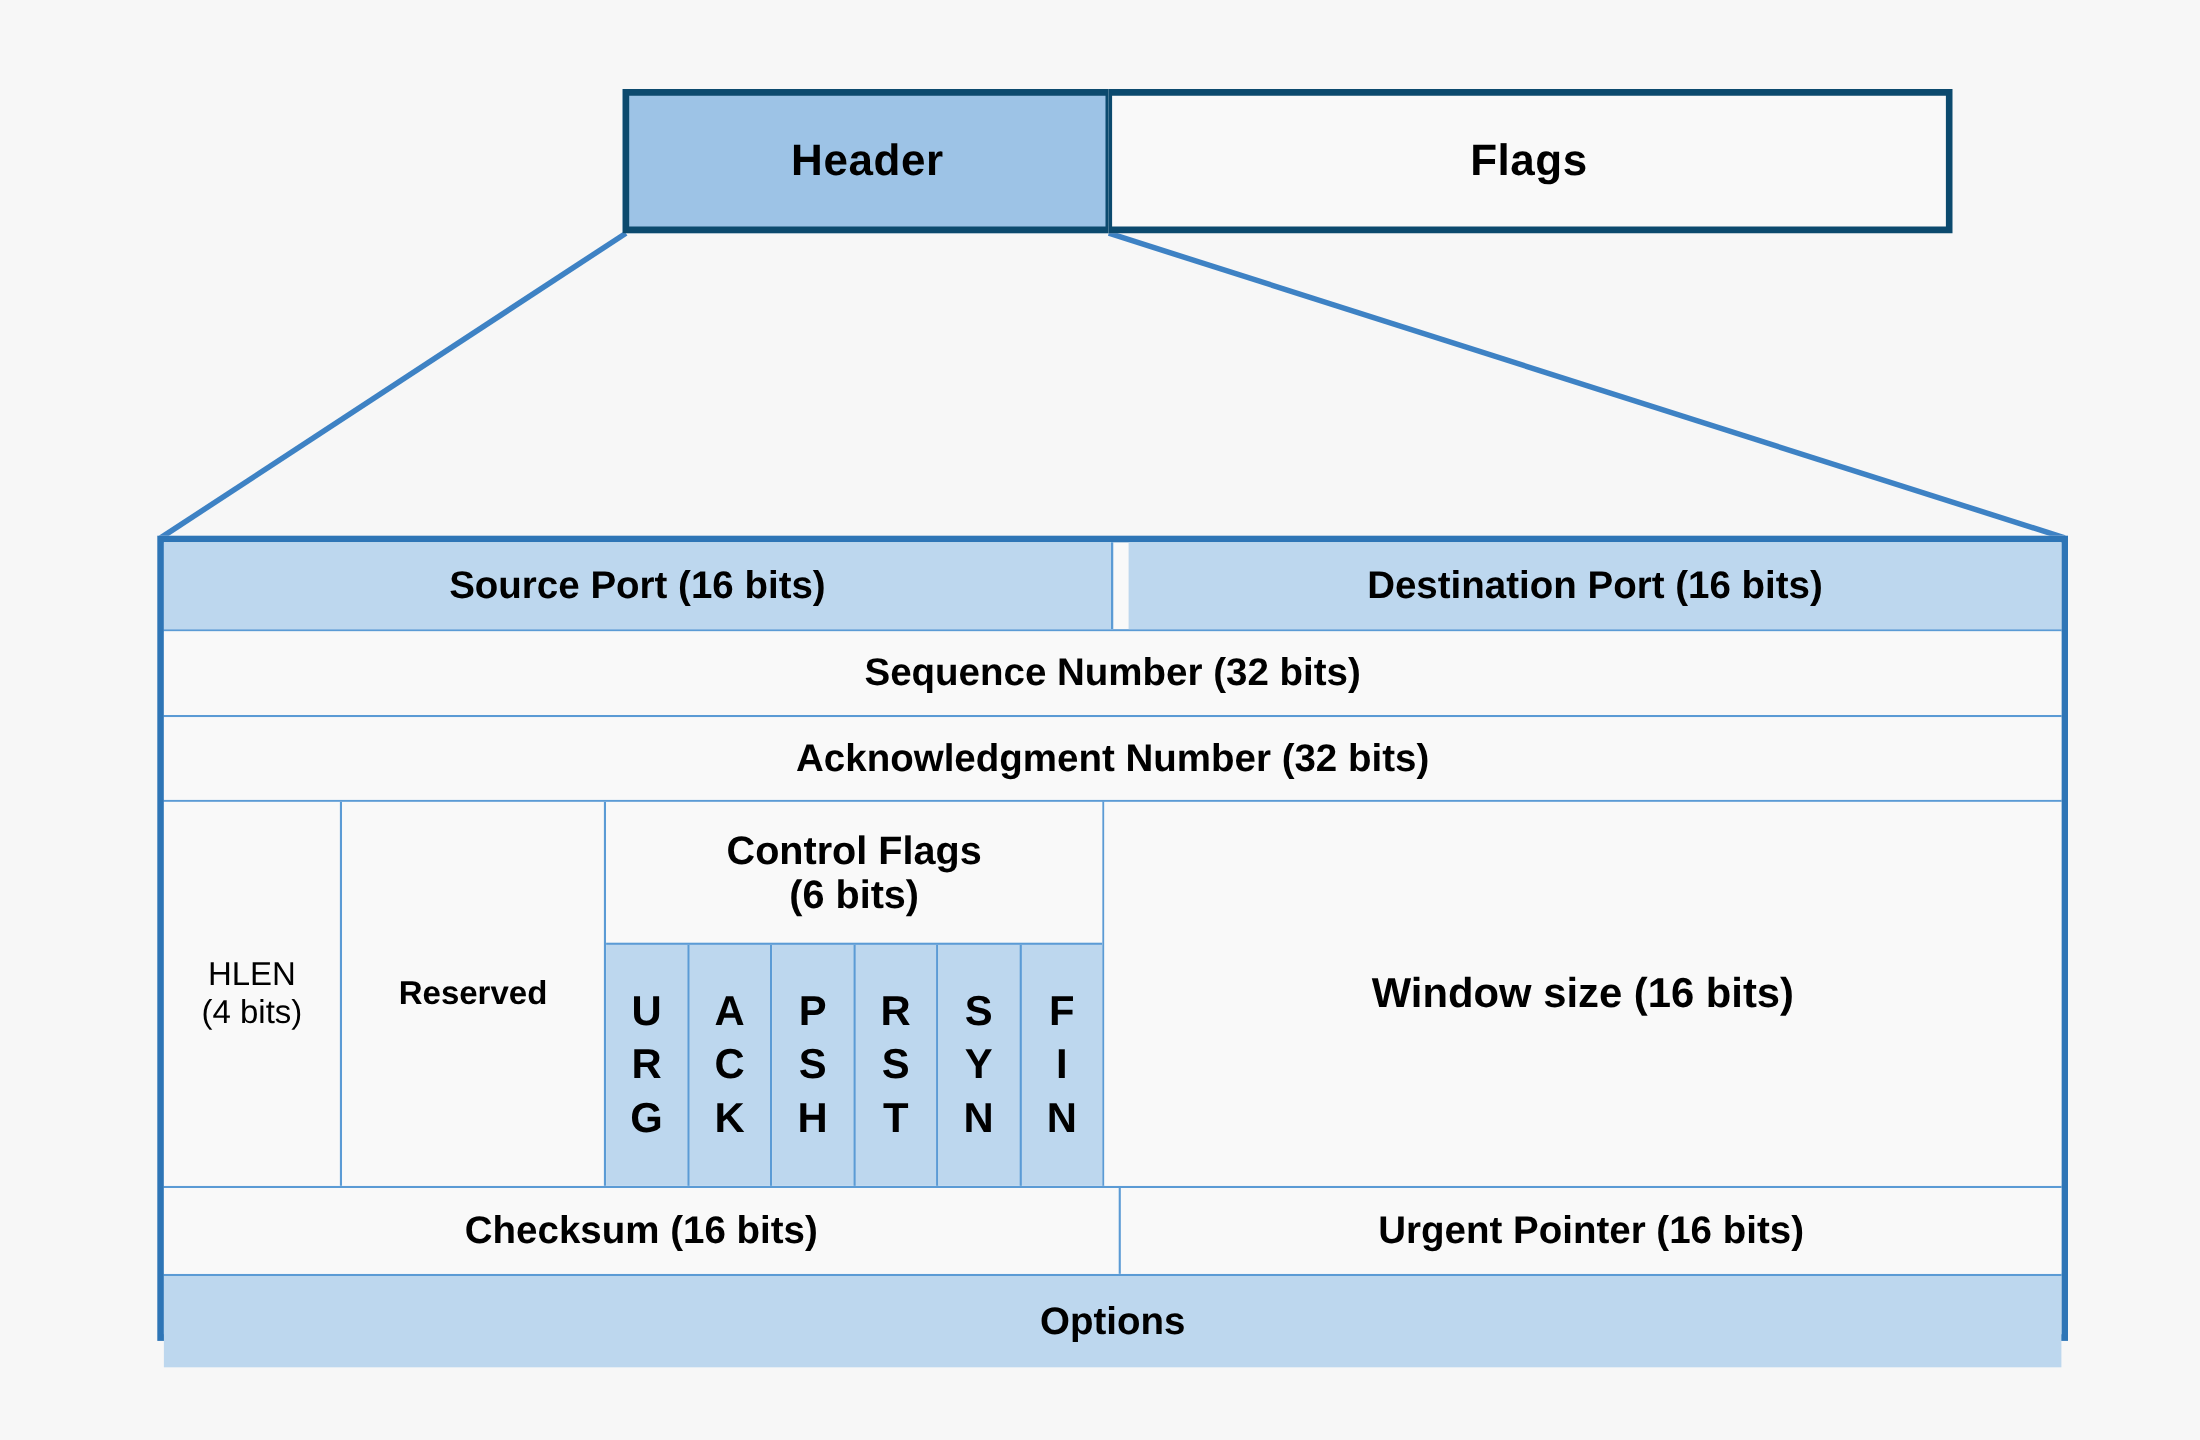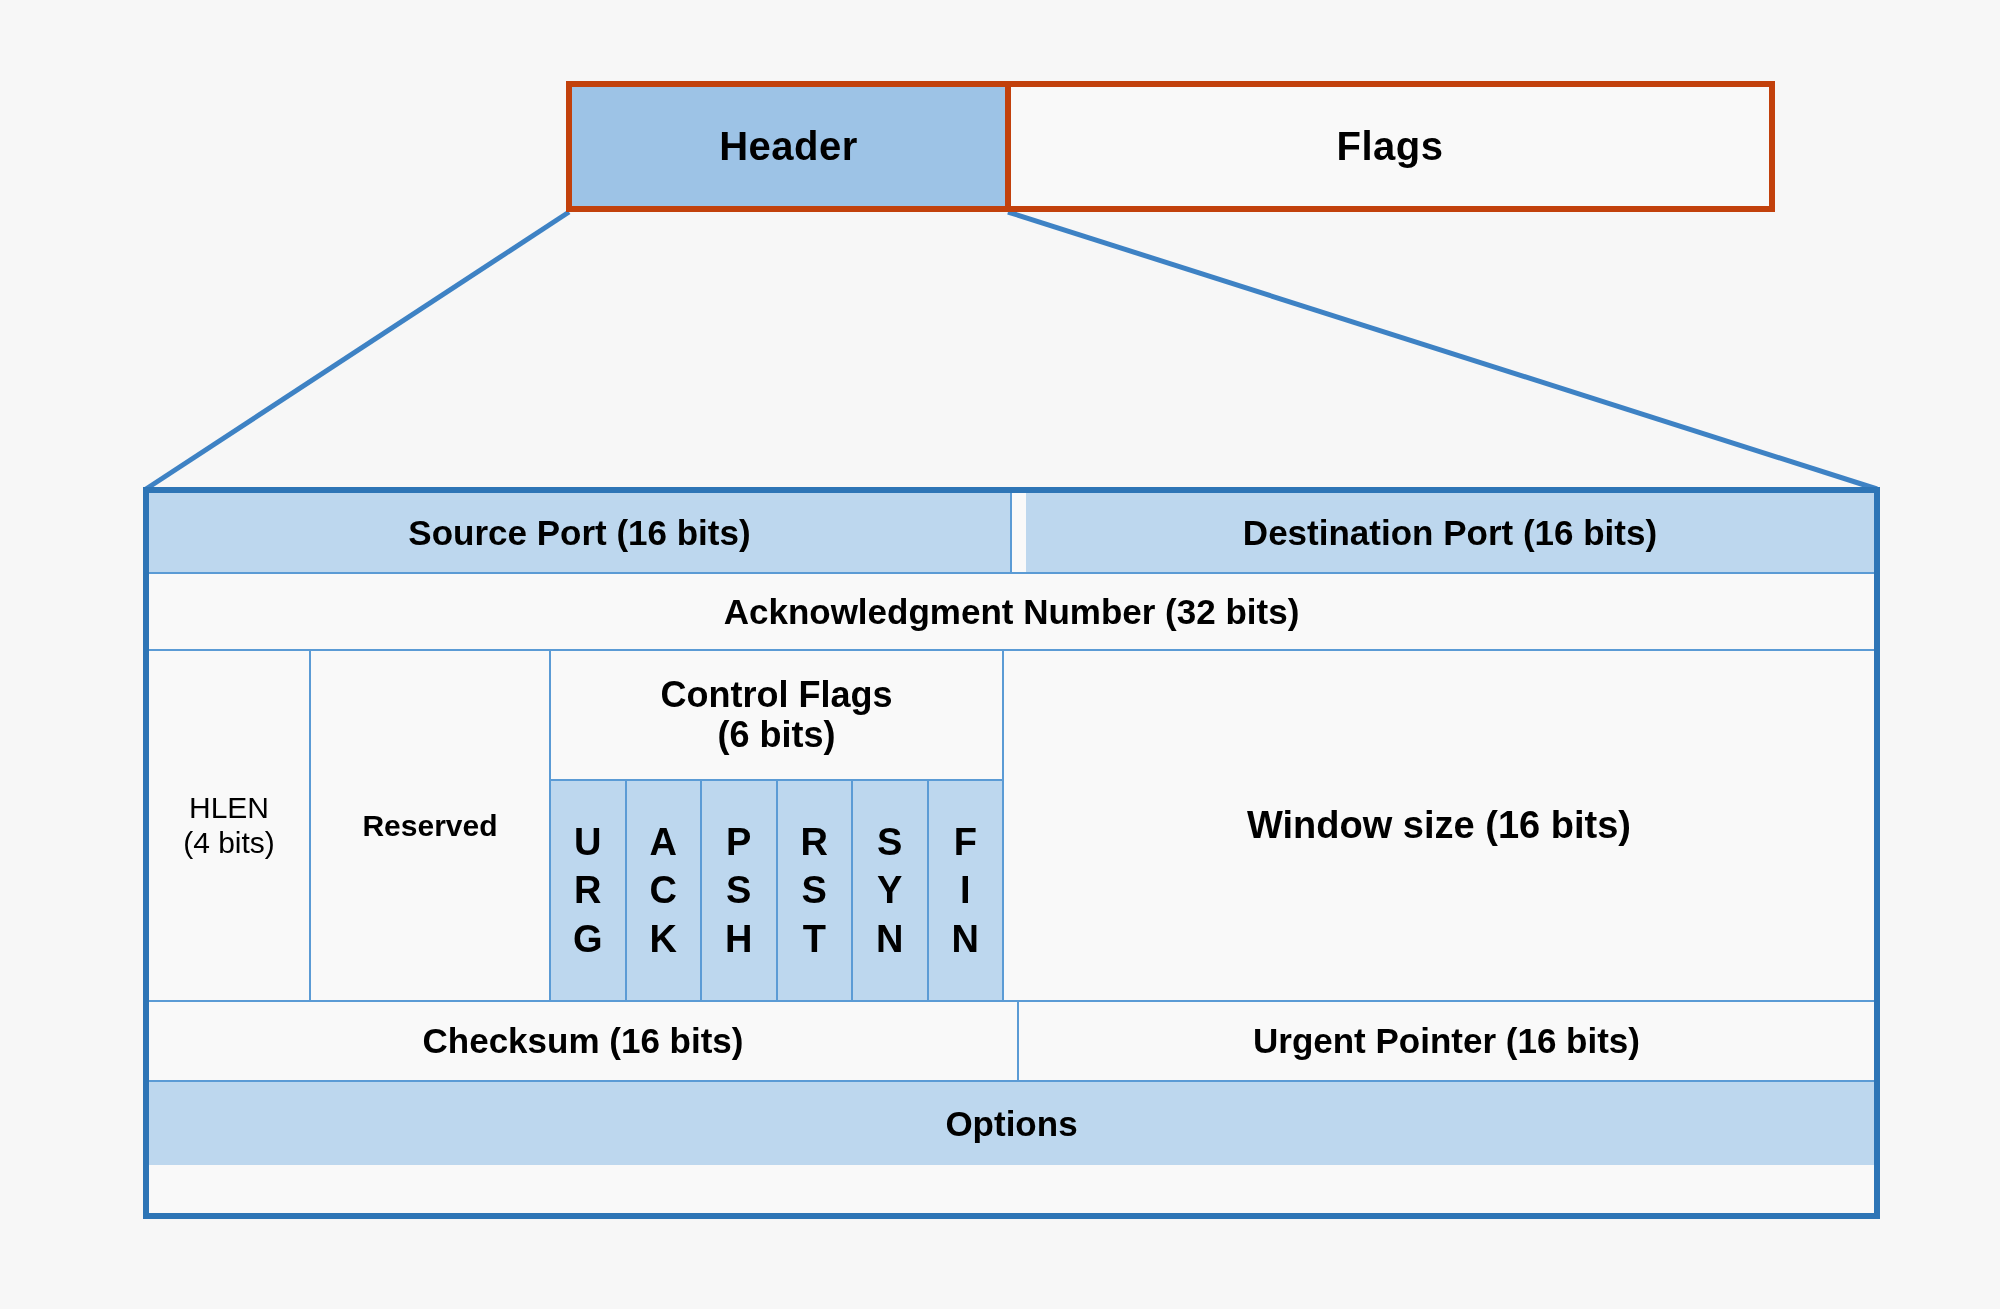--- a/index.html
+++ b/index.html
@@ -17,21 +17,21 @@
   #stage {
     position: relative;
     width: 2000px;
     height: 1309px;
   }
 
   
   .topbox {
     position: absolute;
     box-sizing: border-box;
-    border: 6px solid #c2410c;
+    border: 6px solid #0c4a6e;
     display: flex;
     align-items: center;
     justify-content: center;
     font-weight: bold;
     font-size: 40px;
     letter-spacing: 0.5px;
   }
   #header-box {
     left: 566px;
     top: 81px;
@@ -188,20 +188,25 @@
 
     <div class="row" id="row-ports">
       <div class="cell fill half-left">
         <span>Source Port (16 bits)</span>
       </div>
       <div class="cell fill half-right">
         <span>Destination Port (16 bits)</span>
       </div>
     </div>
 
+    <div class="row" id="row-seq">
+      <div class="cell full">
+        <span>Sequence Number (32 bits)</span>
+      </div>
+    </div>
 
     <div class="row" id="row-ack">
       <div class="cell full">
         <span>Acknowledgment Number (32 bits)</span>
       </div>
     </div>
 
     <div class="row" id="row-mid">
       <div class="cell" id="col-hlen">
         <span>HLEN</span>

